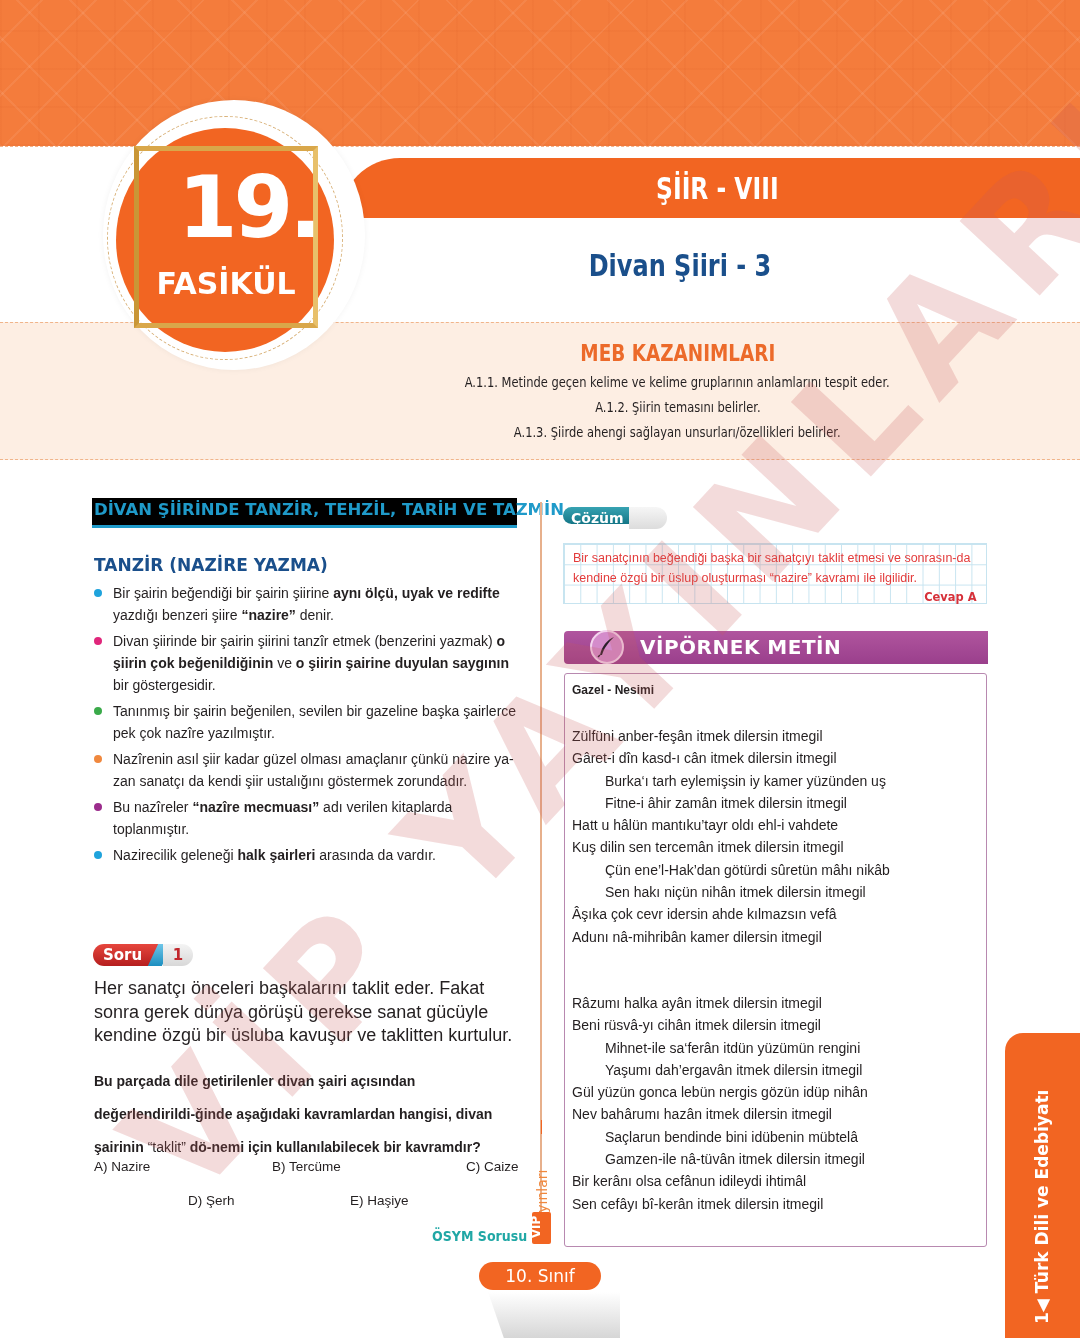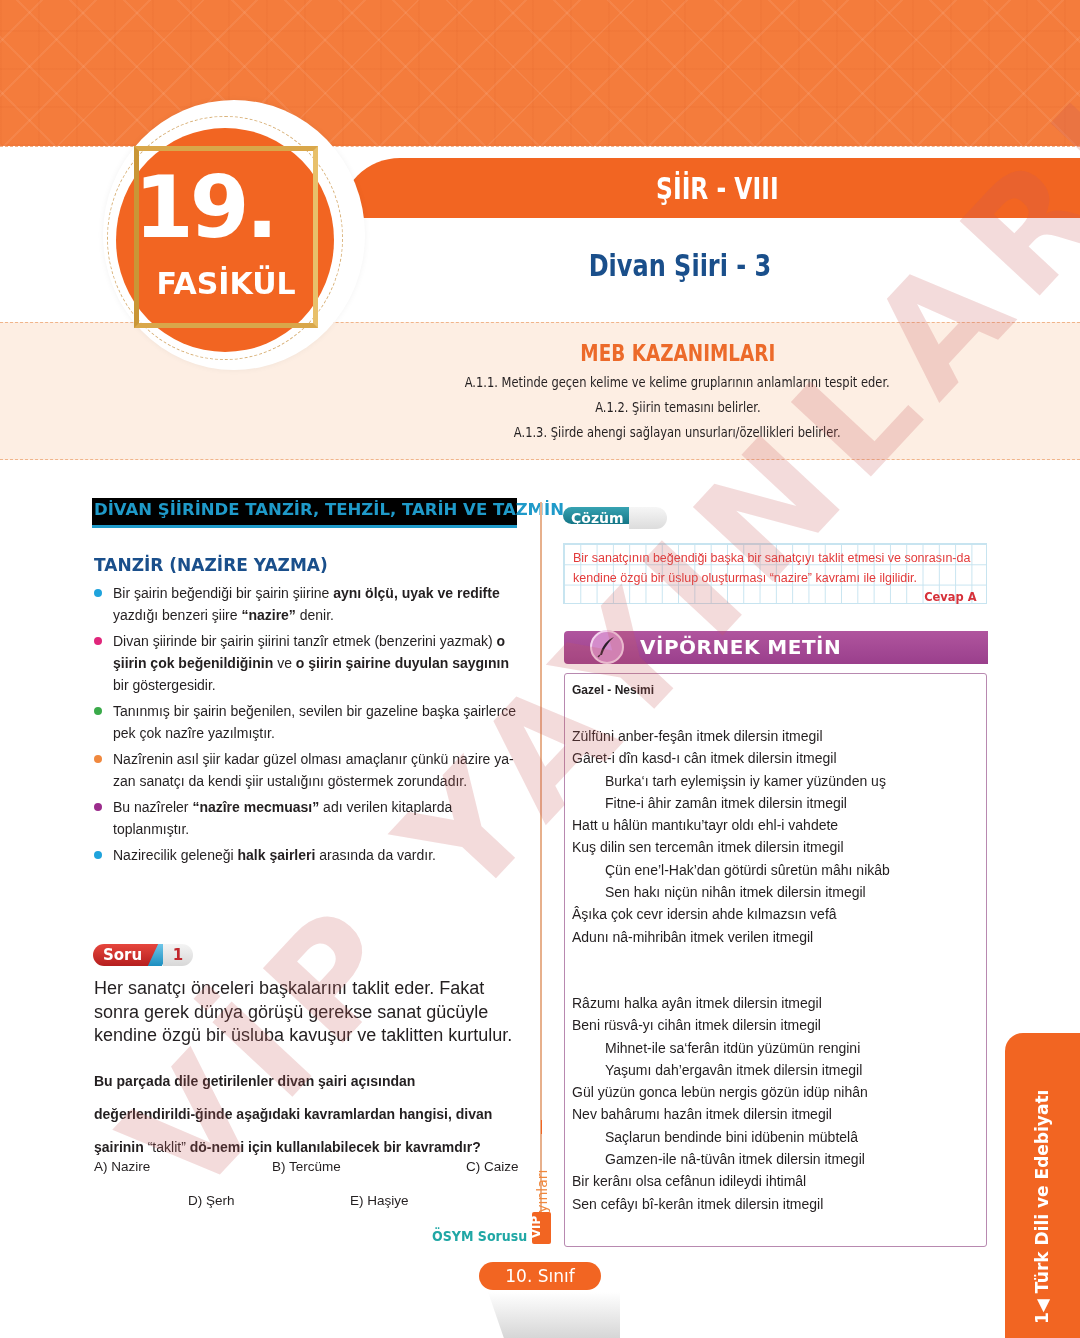--- a/index.html
+++ b/index.html
@@ -36,21 +36,21 @@
   .meb-title { position: absolute; left: 0; width: 1080px; top: 340px; text-align: center; padding-left: 275px; color: #ec6a2a; font-family: "DejaVu Sans", sans-serif; font-weight: bold; font-size: 23px; }
   .meb-title span { display: inline-block; transform: scaleX(0.8); }
   .meb-line { position: absolute; left: 0; width: 1080px; text-align: center; padding-left: 275px; color: #231f20; font-family: "DejaVu Sans", sans-serif; font-size: 14px; }
   .meb-line span { display: inline-block; transform: scaleX(0.82); white-space: nowrap; }
 
   
   .badge-outer { position: absolute; left: 103px; top: 100px; width: 262px; height: 270px; border-radius: 50%; background: #fff; box-shadow: 0 0 6px rgba(0,0,0,0.05); }
   .badge-dashed { position: absolute; left: 107px; top: 116px; width: 236px; height: 244px; border-radius: 50%; border: 1px dashed #d9b27a; }
   .badge-circle { position: absolute; left: 116px; top: 128px; width: 218px; height: 224px; border-radius: 50%; background: #f26522; }
   .badge-frame { position: absolute; left: 134px; top: 146px; width: 184px; height: 182px; border: 5px solid #d9a74a; border-left-color: #c99636; border-right-color: #e8c06a; }
-  .badge-num { position: absolute; left: 134px; top: 162px; width: 184px; text-align: left; color: #fff; font-family: "DejaVu Sans", sans-serif; font-weight: bold; font-size: 86px; line-height: 90px; letter-spacing: -4px; }
+  .badge-num { position: absolute; left: 134px; top: 162px; width: 184px; text-align: right; color: #fff; font-family: "DejaVu Sans", sans-serif; font-weight: bold; font-size: 86px; line-height: 90px; letter-spacing: -4px; }
   .badge-label { position: absolute; left: 134px; top: 266px; width: 184px; text-align: center; color: #fff; font-family: "DejaVu Sans", sans-serif; font-weight: bold; font-size: 30px; letter-spacing: 0px; }
 
   
   .wm { position: absolute; left: 120px; top: 630px; font-family: "DejaVu Sans", sans-serif; font-weight: bold; font-size: 150px; color: rgba(200, 90, 90, 0.22); transform: rotate(-47deg); transform-origin: left top; white-space: nowrap; letter-spacing: 18px; pointer-events: none; z-index: 50; top: 1110px; left: 90px; }
 
   
   .sec-heading { position: absolute; left: 92px; top: 498px; width: 425px; height: 30px; background: #000000; border-bottom: 3px solid #1f9ac9; padding: 2px 2px; }
   .sec-heading span { color: #1f9ac9; font-family: "DejaVu Sans", sans-serif; font-weight: bold; font-size: 16.5px; white-space: nowrap; }
   .sub-heading { position: absolute; left: 94px; top: 555px; color: #1a4f8b; font-family: "DejaVu Sans", sans-serif; font-weight: bold; font-size: 17px; }
   .bullets { position: absolute; left: 94px; top: 582px; width: 424px; list-style: none; }
@@ -208,21 +208,21 @@
   <div id="poem1-lines">
       <div class="ln">Zülfüni anber-feşân itmek dilersin itmegil</div>
       <div class="ln">Gâret-i dîn kasd-ı cân itmek dilersin itmegil</div>
       <div class="ln ind">Burka‘ı tarh eylemişsin iy kamer yüzünden uş</div>
       <div class="ln ind">Fitne-i âhir zamân itmek dilersin itmegil</div>
       <div class="ln">Hatt u hâlün mantıku’tayr oldı ehl-i vahdete</div>
       <div class="ln">Kuş dilin sen tercemân itmek dilersin itmegil</div>
       <div class="ln ind">Çün ene’l-Hak’dan götürdi sûretün mâhı nikâb</div>
       <div class="ln ind">Sen hakı niçün nihân itmek dilersin itmegil</div>
       <div class="ln">Âşıka çok cevr idersin ahde kılmazsın vefâ</div>
-      <div class="ln">Adunı nâ-mihribân itmek verilen itmegil</div>
+      <div class="ln">Adunı nâ-mihribân kamer dilersin itmegil</div>
     </div>
   <div class="gap" style="height:20px;"></div>
   <div class="gap"></div>
   <div id="poem2-lines">
       <div class="ln">Râzumı halka ayân itmek dilersin itmegil</div>
       <div class="ln">Beni rüsvâ-yı cihân itmek dilersin itmegil</div>
       <div class="ln ind">Mihnet-ile sa‘ferân itdün yüzümün rengini</div>
       <div class="ln ind">Yaşumı dah’ergavân itmek dilersin itmegil</div>
       <div class="ln">Gül yüzün gonca lebün nergis gözün idüp nihân</div>
       <div class="ln">Nev bahârumı hazân itmek dilersin itmegil</div>

